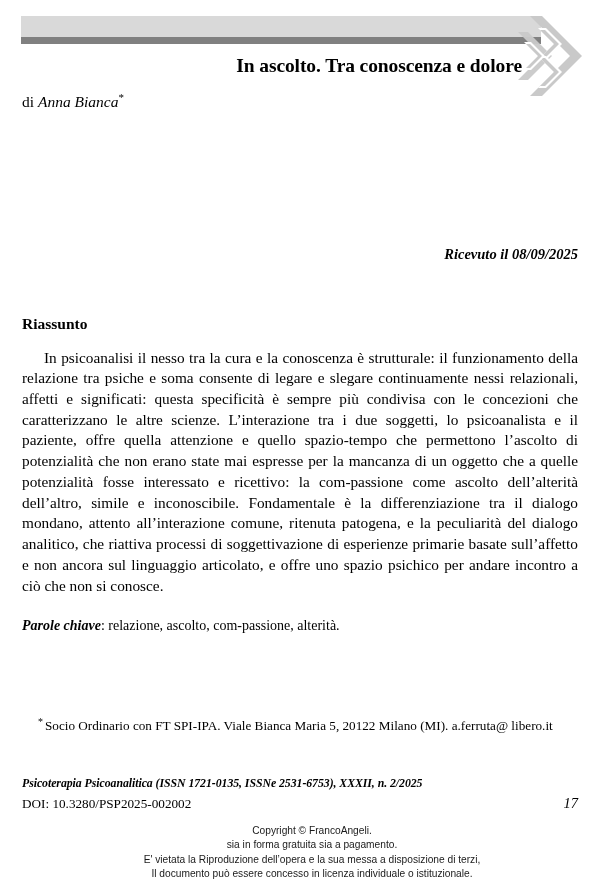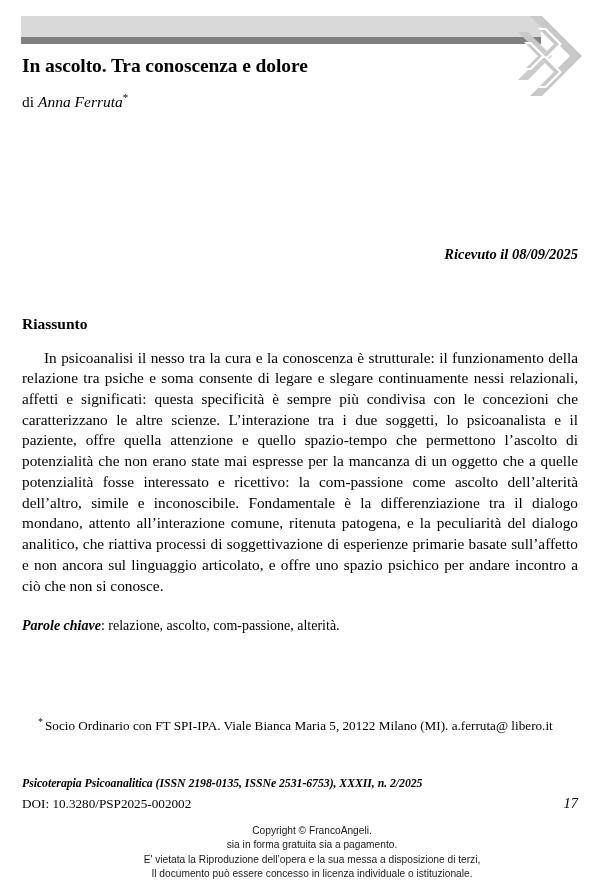--- a/index.html
+++ b/index.html
@@ -71,20 +71,21 @@
     left: 22px;
     top: 55px;
     width: 500px;
   }
   .doc-title {
     margin: 0;
     font-size: 19.5px;
     font-weight: bold;
     letter-spacing: -0.1px;
     line-height: 1.15;
+    text-align: right;
   }
   .byline {
     margin: 16px 0 0 0;
     font-size: 15.5px;
     line-height: 1.2;
   }
   .byline .author {
     font-style: italic;
   }
   .byline .fn-mark {
@@ -229,40 +230,40 @@
         <path d="M6 30 L13 30 L27 44 L13 58 L6 58 L20 44 Z" fill="#ffffff"></path>
         <path d="M8 32 L12 32 L24 44 L12 56 L8 56 L20 44 Z" fill="#c9c9c9"></path>
       </g>
     </svg>
   </div>
 
   <div class="title-block">
     <h1 class="doc-title">In ascolto. Tra conoscenza e dolore</h1>
     <p class="byline">
       <span>di</span>
-      <span class="author">Anna Ferruta</span><span class="fn-mark">*</span>
+      <span class="author">Anna Bianca</span><span class="fn-mark">*</span>
     </p>
   </div>
 
   <div class="dates">
     <div>Ricevuto il 08/09/2025</div>
   </div>
 
   <div class="abstract">
     <h2 class="abstract-heading">Riassunto</h2>
     <p class="abstract-body">In psicoanalisi il nesso tra la cura e la conoscenza è strutturale: il funzionamento della relazione tra psiche e soma consente di legare e slegare continuamente nessi relazionali, affetti e significati: questa specificità è sempre più condivisa con le concezioni che caratterizzano le altre scienze. L’interazione tra i due soggetti, lo psicoanalista e il paziente, offre quella attenzione e quello spazio-tempo che permettono l’ascolto di potenzialità che non erano state mai espresse per la mancanza di un oggetto che a quelle potenzialità fosse interessato e ricettivo: la com-passione come ascolto dell’alterità dell’altro, simile e inconoscibile. Fondamentale è la differenziazione tra il dialogo mondano, attento all’interazione comune, ritenuta patogena, e la peculiarità del dialogo analitico, che riattiva processi di soggettivazione di esperienze primarie basate sull’affetto e non ancora sul linguaggio articolato, e offre uno spazio psichico per andare incontro a ciò che non si conosce.</p>
     <p class="keywords"><span class="kw-label">Parole chiave</span><span>: relazione, ascolto, com-passione, alterità.</span></p>
   </div>
 
   <div class="footnote">
     <span class="fn-mark">*</span><span>Socio Ordinario con FT SPI-IPA. Viale Bianca Maria 5, 20122 Milano (MI). a.ferruta@ libero.it</span>
   </div>
 
   <div class="journal-line">
-    <div class="journal-ref">Psicoterapia Psicoanalitica (ISSN 2198-0135, ISSNe 2531-6753), XXXII, n. 2/2025</div>
+    <div class="journal-ref">Psicoterapia Psicoanalitica (ISSN 1721-0135, ISSNe 2531-6753), XXXII, n. 2/2025</div>
     <div class="doi-row">
       <span class="doi-text">DOI: 10.3280/PSP2025-002002</span>
       <span class="page-number">17</span>
     </div>
   </div>
 
   <div class="copyright-footer">
     <div>Copyright © FrancoAngeli.</div>
     <div>sia in forma gratuita sia a pagamento.</div>
     <div>E' vietata la Riproduzione dell’opera e la sua messa a disposizione di terzi,</div>

